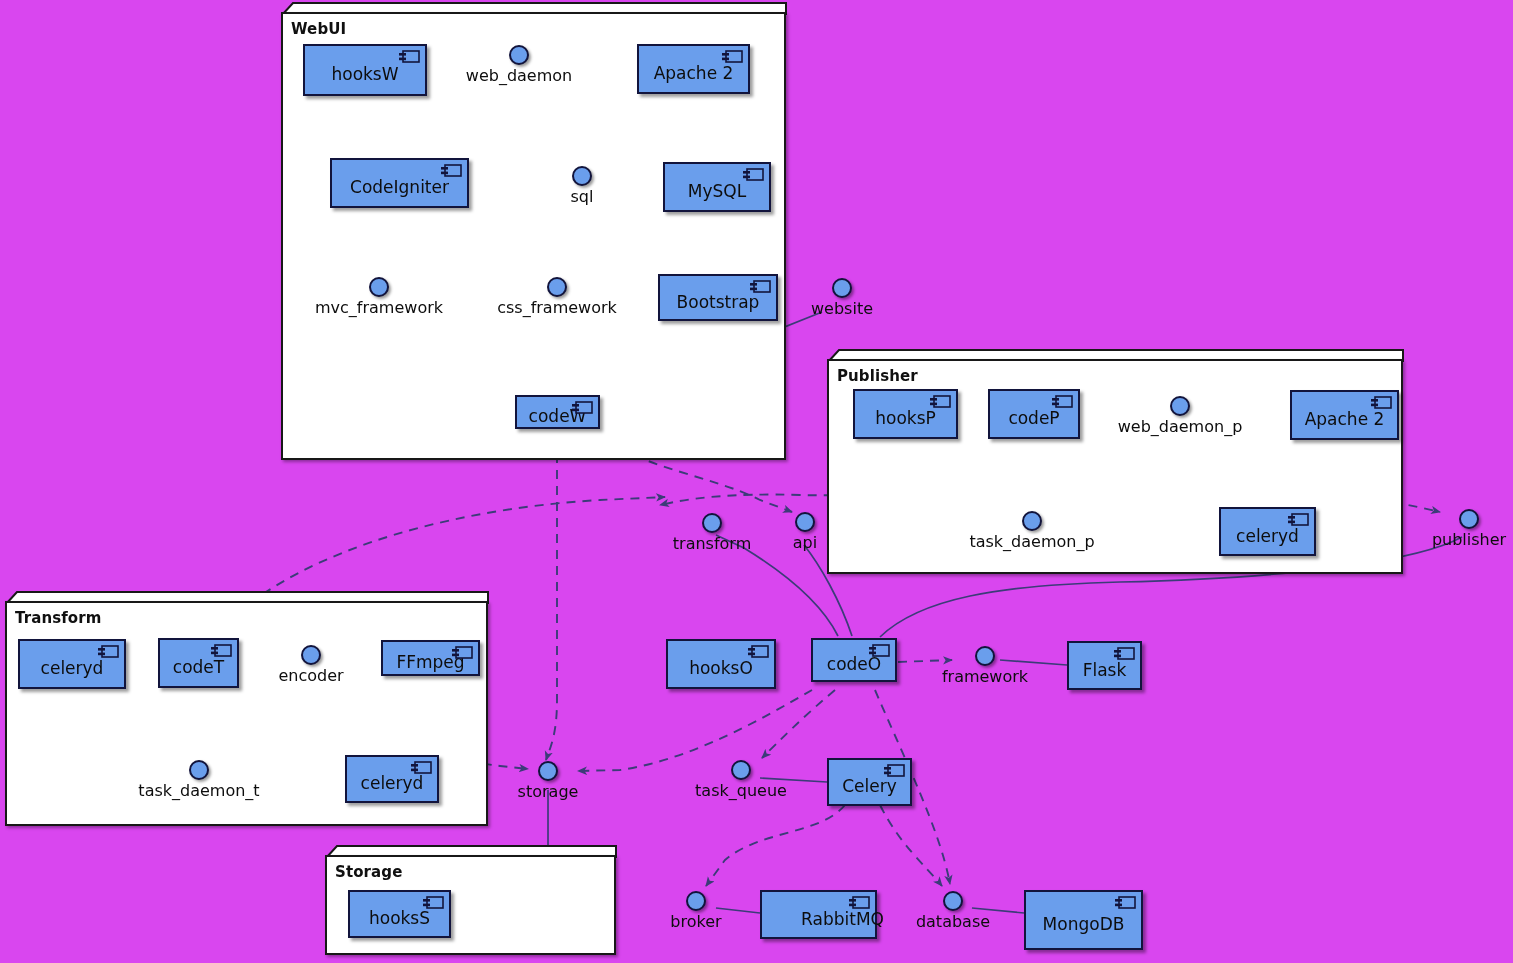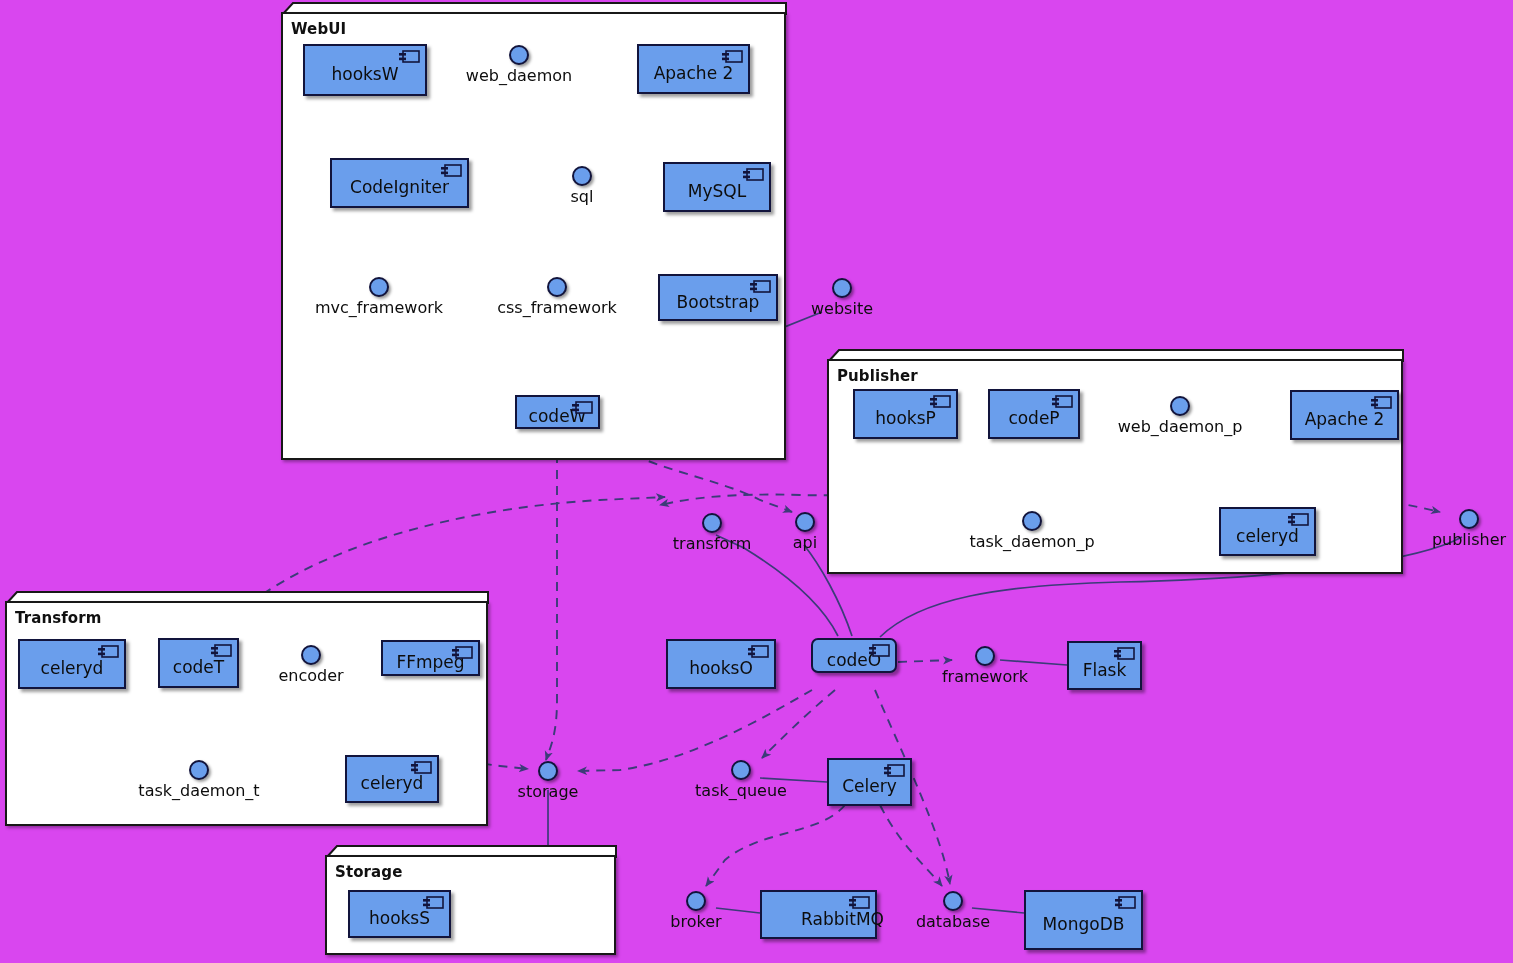--- a/index.html
+++ b/index.html
@@ -253,21 +253,21 @@
   </div>
 
   <div class="comp" style="left:666px;top:639px;width:110px;height:50px;">
     <span class="comp-label">hooksO</span>
     <svg class="comp-icon" viewBox="0 0 22 13">
         <rect x="5" y="1" width="16" height="11" fill="#6A9EEC" stroke="#12143C" stroke-width="1.6"></rect>
         <rect x="1" y="3" width="7" height="2.6" fill="#12143C"></rect>
         <rect x="1" y="7.6" width="7" height="2.6" fill="#12143C"></rect>
       </svg>
   </div>
-  <div class="comp" style="left:811px;top:638px;width:86px;height:35px;border-radius:7px;">
+  <div class="comp" style="left:811px;top:638px;width:86px;height:44px;">
     <span class="comp-label">codeO</span>
     <svg class="comp-icon" viewBox="0 0 22 13">
         <rect x="5" y="1" width="16" height="11" fill="#6A9EEC" stroke="#12143C" stroke-width="1.6"></rect>
         <rect x="1" y="3" width="7" height="2.6" fill="#12143C"></rect>
         <rect x="1" y="7.6" width="7" height="2.6" fill="#12143C"></rect>
       </svg>
   </div>
   <div class="comp" style="left:1067px;top:641px;width:75px;height:49px;">
     <span class="comp-label">Flask</span>
     <svg class="comp-icon" viewBox="0 0 22 13">

